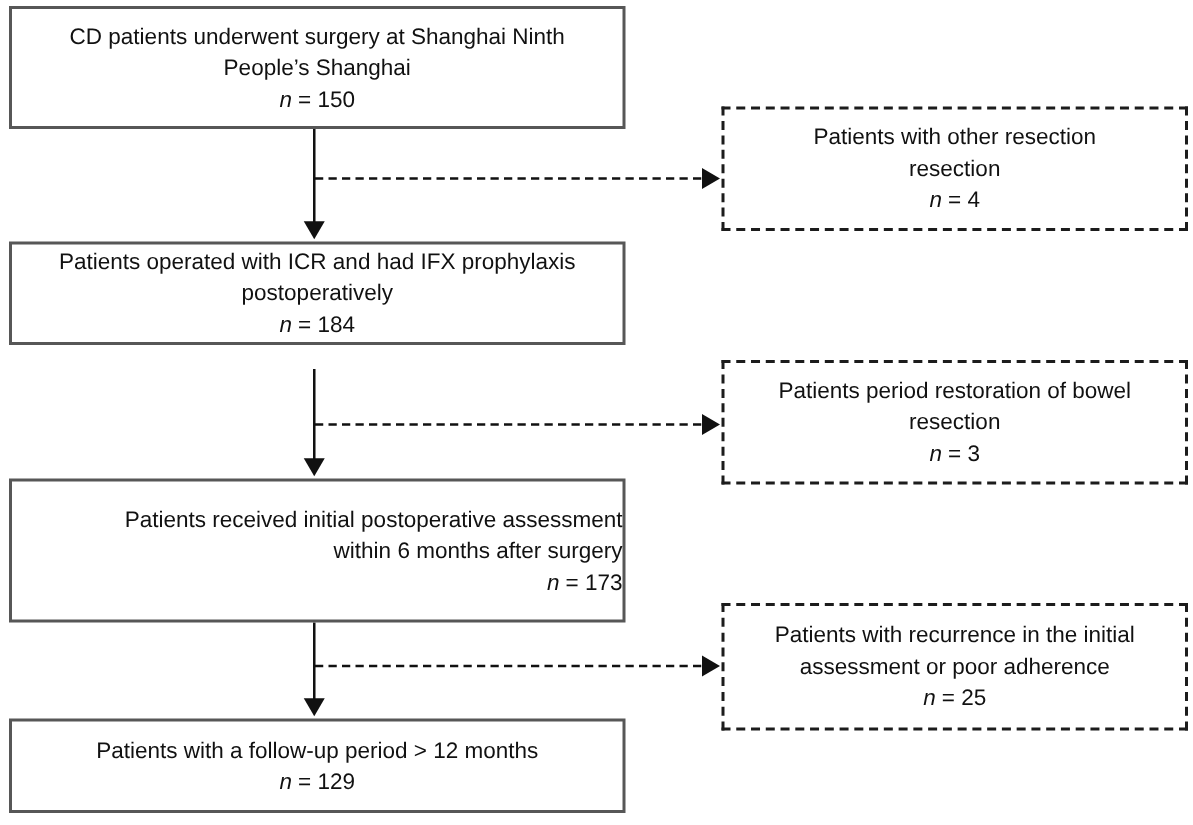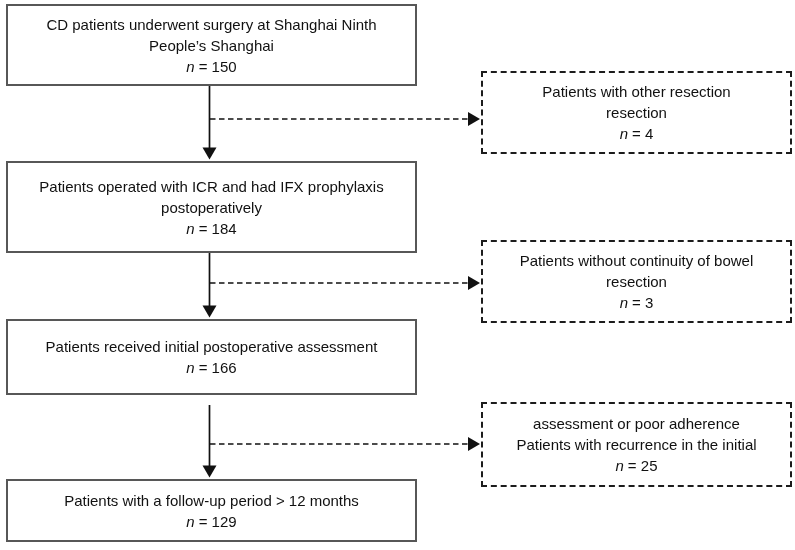--- a/index.html
+++ b/index.html
@@ -11,22 +11,22 @@
   }
   svg.arrow-layer { position:absolute; left:0; top:0; width:795px; height:550px; }
   .box {
     position:absolute; display:flex; flex-direction:column;
     justify-content:center; align-items:center; text-align:center;
     font-size:15px; line-height:21px; background:#ffffff;
   }
   .box-main  { left:6px;  width:411px; border:2px solid #575757; }
   .box-excl  { left:481px; width:311px; border:2px dashed #1c1c1c; }
   .m1 { top:4px;   height:82px; }
-  .m2 { top:161px; height:92px; }
-  .m3 { top:319px; height:76px; }
+  .m2 { top:161px; height:69px; }
+  .m3 { top:319px; height:96px;align-items:flex-end; }
   .m4 { top:479px; height:63px; }
   .e1 { top:71px;  height:83px;text-align:right; }
   .e2 { top:240px; height:83px; }
   .e3 { top:402px; height:85px; }
   .nsym { font-style:italic; margin-right:4px; }
 </style>
 </head>
 <body>
 
 <div class="canvas">
@@ -67,39 +67,40 @@
   </div>
 
   <div class="box box-main m2">
     <div>Patients operated with ICR and had IFX prophylaxis</div>
     <div>postoperatively</div>
     <div><span class="nsym">n</span><span>= 184</span></div>
   </div>
 
   <div class="box box-main m3">
     <div>Patients received initial postoperative assessment</div>
-    <div><span class="nsym">n</span><span>= 166</span></div>
+    <div>within 6 months after surgery</div>
+    <div><span class="nsym">n</span><span>= 173</span></div>
   </div>
 
   <div class="box box-main m4">
     <div>Patients with a follow-up period &gt; 12 months</div>
     <div><span class="nsym">n</span><span>= 129</span></div>
   </div>
 
   <div class="box box-excl e1">
     <div>Patients with other resection</div>
     <div>resection</div>
     <div><span class="nsym">n</span><span>= 4</span></div>
   </div>
 
   <div class="box box-excl e2">
-    <div>Patients without continuity of bowel</div>
+    <div>Patients period restoration of bowel</div>
     <div>resection</div>
     <div><span class="nsym">n</span><span>= 3</span></div>
   </div>
 
   <div class="box box-excl e3">
+    <div>Patients with recurrence in the initial</div>
     <div>assessment or poor adherence</div>
-    <div>Patients with recurrence in the initial</div>
     <div><span class="nsym">n</span><span>= 25</span></div>
   </div>
 
 </div>
 
 </body></html>

